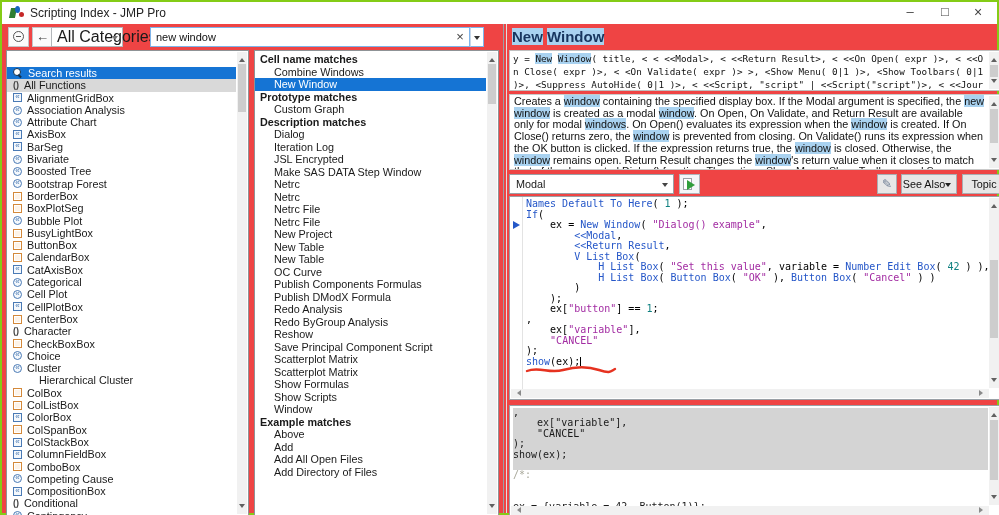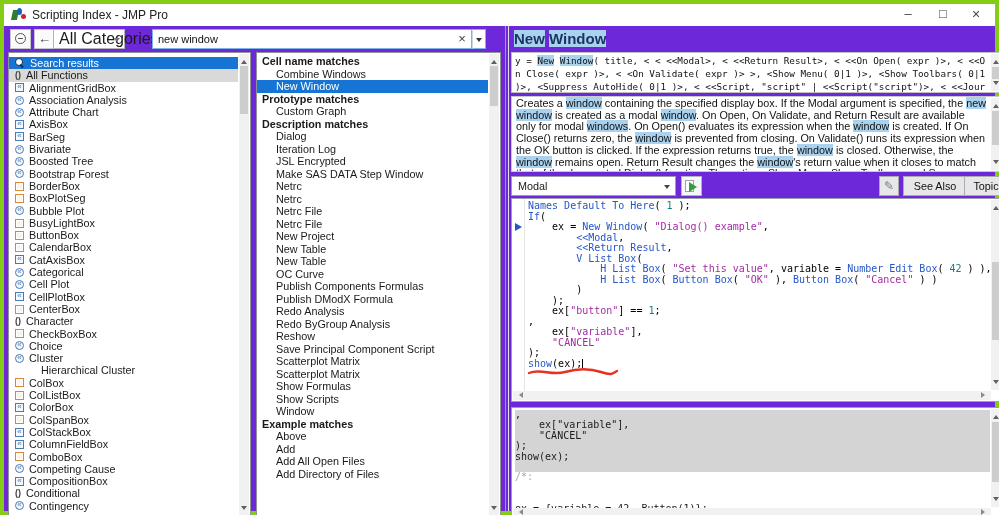--- a/index.html
+++ b/index.html
@@ -1,21 +1,21 @@
 <!DOCTYPE html>
 <html><head>
 <meta charset="utf-8">
 <style>
   * { box-sizing: border-box; }
   html,body { margin:0; padding:0; }
   body {
     width:999px; height:515px; position:relative; overflow:hidden;
     background:#fff; font-family:"Liberation Sans",sans-serif; color:#1a1a1a;
   }
-  #win { position:absolute; inset:0; border:4px solid #84cc16; background:#6d28d9; }
+  #win { position:absolute; inset:0; border:2px solid #84cc16; background:#ef4444; }
 
   
   .titlebar { position:absolute; left:0; top:0; right:0; height:22px; background:#fff; }
   .app-icon { position:absolute; left:8px; top:4px; width:14px; height:14px; }
   .app-icon .a1{position:absolute;left:0;top:2px;width:6px;height:10px;background:#2e7d32;transform:skewX(-12deg);}
   .app-icon .a2{position:absolute;left:5px;top:0;width:5px;height:7px;border-radius:50%;background:#1565c0;}
   .app-icon .a3{position:absolute;left:9px;top:6px;width:5px;height:5px;border-radius:50%;background:#c62828;}
   .title-text { position:absolute; left:28px; top:4px; font-size:12px; color:#222; }
   .wc { position:absolute; top:0; width:34px; height:21px; text-align:center; line-height:20px; font-size:13px; color:#444; }
   .wc-min { right:70px; } .wc-max { right:35px; } .wc-close { right:2px; font-size:14px; }
@@ -37,21 +37,21 @@
 
   
   .listbox { position:absolute; background:#fff; border:1px solid #8f9396; overflow:hidden; }
   #sidebar { left:4px; top:48px; width:243px; height:466px; }
   #middle { left:252px; top:48px; width:245px; height:466px; }
   .vsplit { position:absolute; left:501px; top:22px; bottom:0; width:1px; background:#9aa0a6; }
   .vsplit2 { position:absolute; left:504px; top:22px; bottom:0; width:1px; background:#e0e0e0; }
 
   .s-row { height:12.3px; line-height:12.3px; font-size:10.8px; display:flex; align-items:center; padding-left:6px; white-space:nowrap; overflow:hidden; width:calc(100% - 12px); }
   .s-row.indent { padding-left:32px; }
-  .s-row.sel-blue { background:#1574d4; color:#fff; }
+  .s-row.sel-blue { background:#1574d4; color:#fff;margin-top:12px; }
   .s-row.sel-gray { background:#d9d9d9; }
   .lbl { white-space:nowrap; }
 
   .ic { display:inline-block; flex:none; margin-right:5px; }
   .ic-bsq, .ic-bcr { width:9px; height:9px; border:1px solid #4a7ab5; color:#4a7ab5; font-size:8px; line-height:6px; text-align:center; background:#f4f8fc; }
   .ic-bcr { border-radius:50%; }
   .ic-osq { width:9px; height:9px; border:1px solid #d4893a; background:#fdf3e8; box-shadow:inset 0 0 0 1px #fff; }
   .ic-paren { font-size:9px; color:#444; font-weight:bold; width:auto; line-height:9px; }
   .ic-search { width:10px; height:10px; position:relative; }
   .ic-search:before { content:''; position:absolute; left:0; top:0; width:6px; height:6px; border:1.5px solid #10304f; border-radius:50%; background:#fff; }
@@ -80,21 +80,21 @@
   #desc-box { position:absolute; left:507px; top:92px; width:492px; height:76px; border:1px solid #c9c9c9; background:#fff; overflow:hidden; }
   #desc-text { position:absolute; left:4px; top:1px; right:15px; font-size:10.8px; line-height:11.7px; color:#111; }
 
   #modal-dd { position:absolute; left:507px; top:172px; width:165px; height:20px; border:1px solid #9aa0a6; background:#fff; font-size:10.8px; line-height:18px; padding-left:6px; }
   #modal-dd .chev { position:absolute; right:5px; top:8px; width:0; height:0; border:3px solid transparent; border-top:4px solid #444; }
   #run-btn { position:absolute; left:677px; top:172px; width:21px; height:20px; border:1px solid #b0b6bc; background:#f4f6f8; }
   #run-btn .sheet { position:absolute; left:3px; top:3px; width:9px; height:12px; background:#fff; border:1px solid #9aa0a6; }
   #run-btn .play { position:absolute; left:7px; top:5px; width:0; height:0; border:5px solid transparent; border-left:8px solid #2f9e3b; }
   .rbtn { position:absolute; top:172px; height:20px; border:1px solid #a9adb2; background:#e7e7e7; font-size:10.8px; line-height:18px; text-align:center; color:#111; }
   #pencil-btn { left:875px; width:20px; color:#6b7b92; font-size:12px; }
-  #seealso-btn { left:899px; width:74px; padding-right:10px; }
+  #seealso-btn { left:899px; width:56px; padding-right:10px; }
   #seealso-btn .chev { position:absolute; right:5px; top:8px; width:0; height:0; border:3px solid transparent; border-top:4px solid #222; }
   #topichelp-btn { left:960px; width:44px; }
 
   
   #code-box { position:absolute; left:507px; top:194px; width:492px; height:204px; border:1px solid #9aa0a6; background:#fff; overflow:hidden; }
   #gutter { position:absolute; left:0; top:0; bottom:10px; width:13px; background:#fff; border-right:1px solid #e3e3e3; }
   #bp-marker { position:absolute; left:3px; top:25px; width:0; height:0; border-left:7px solid #2458c8; border-top:4px solid transparent; border-bottom:4px solid transparent; }
   #code-content { position:absolute; left:16px; top:2px; right:28px; font-family:"DejaVu Sans Mono","Liberation Mono",monospace; font-size:10px; line-height:10.5px; white-space:pre; }
   .c-line { height:10.5px; }
   .c-k { color:#2456c8; } .c-s { color:#a22ba2; } .c-n { color:#0e8080; } .c-p { color:#000; }

